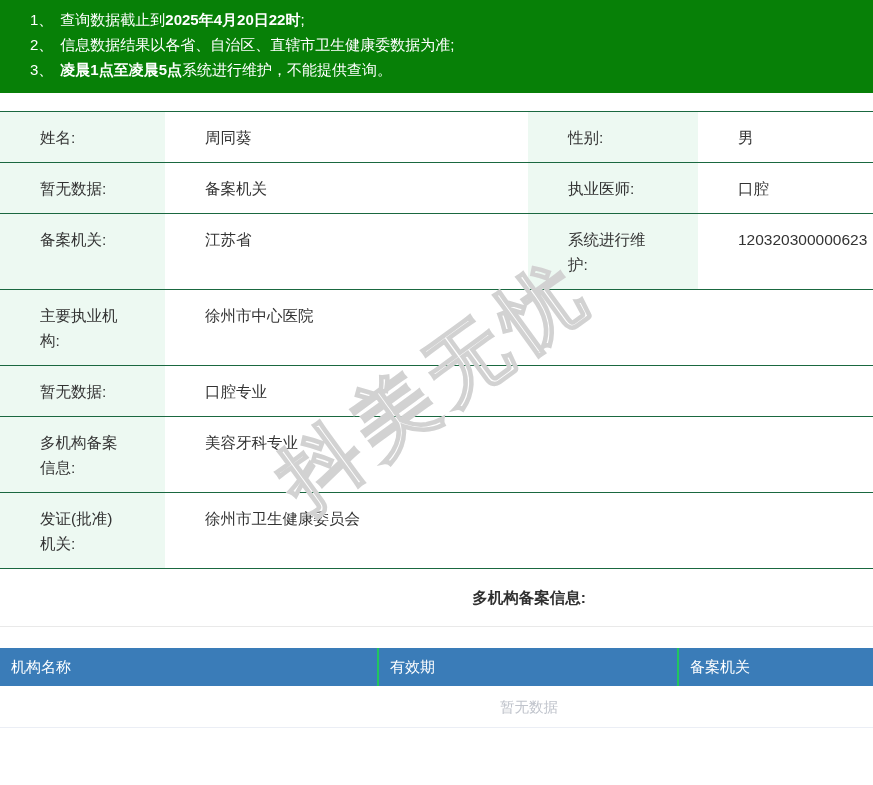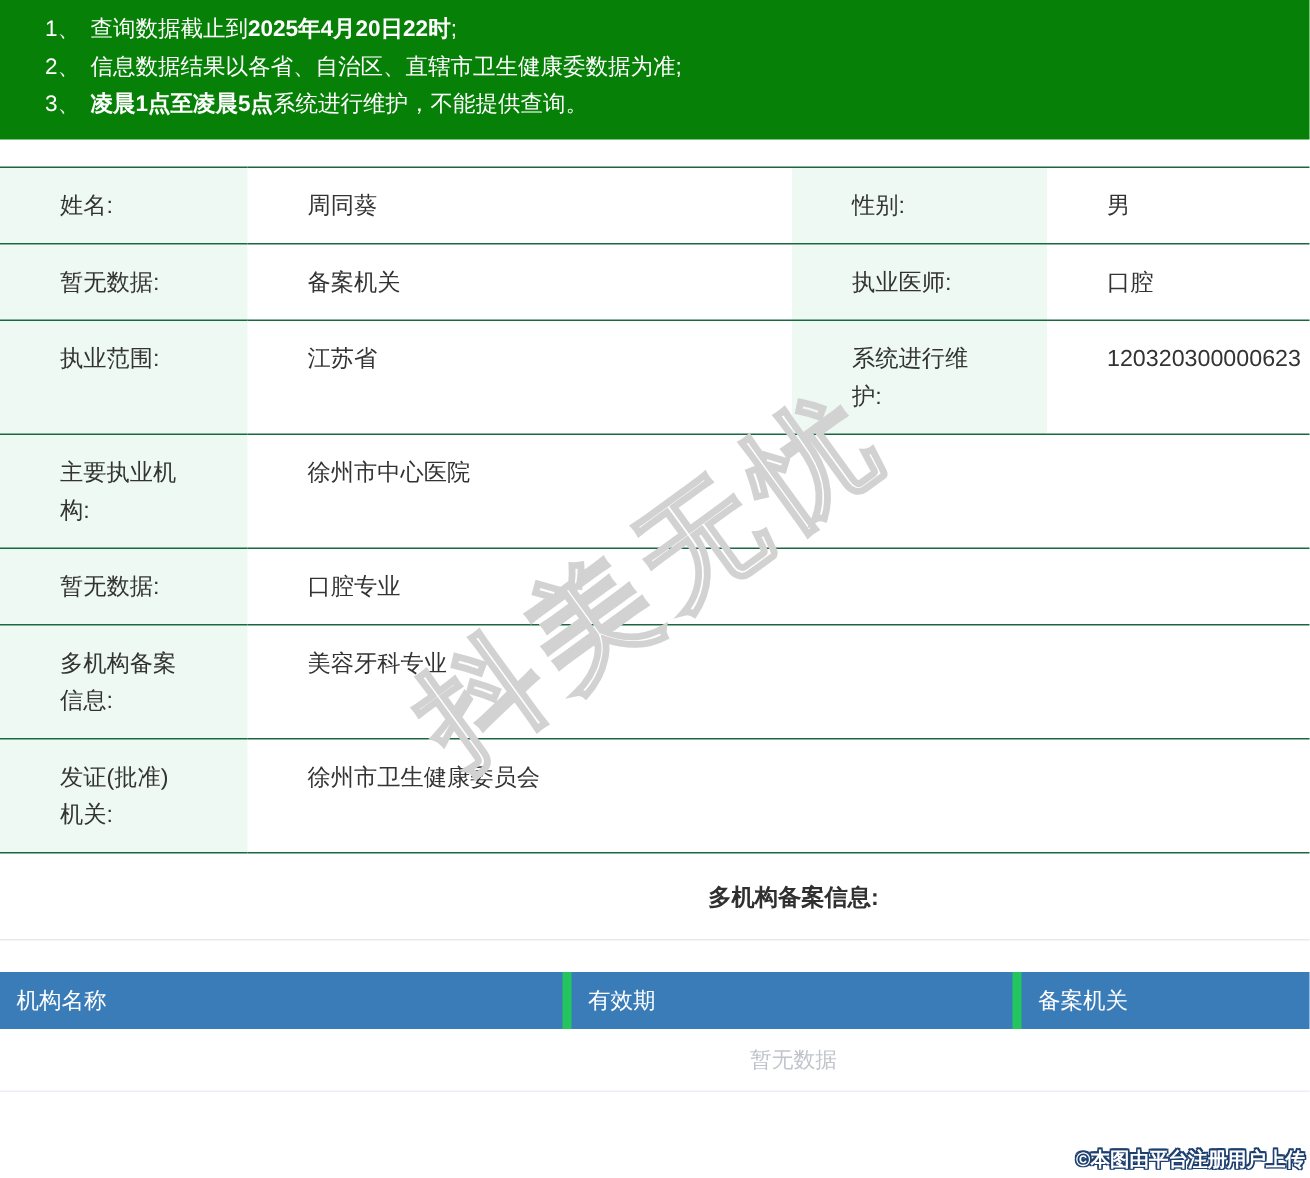--- a/index.html
+++ b/index.html
@@ -78,21 +78,21 @@
     margin-top: 21px;
     font-size: 15px;
   }
   table.orgs th {
     background: #3a7cb8;
     color: #ffffff;
     font-weight: 400;
     text-align: left;
     height: 38px;
     padding-left: 11px;
-    border-right: 6px solid #22c55e;
+    border-right: 2px solid #22c55e;
   }
   table.orgs th:last-child { border-right: none; }
   .empty-row {
     width: 1058px;
     height: 42px;
     line-height: 42px;
     text-align: center;
     color: #c0c4cc;
     font-size: 14.5px;
     border-bottom: 1px solid #ebeef5;
@@ -181,21 +181,21 @@
         <td class="lbl">性别:</td>
         <td class="val">男</td>
       </tr>
       <tr style="height:47px">
         <td class="lbl">暂无数据:</td>
         <td class="val">备案机关</td>
         <td class="lbl">执业医师:</td>
         <td class="val">口腔</td>
       </tr>
       <tr style="height:47px">
-        <td class="lbl">执业范围:</td>
+        <td class="lbl">备案机关:</td>
         <td class="val">江苏省</td>
         <td class="lbl">系统进行维护:</td>
         <td class="val">120320300000623</td>
       </tr>
       <tr style="height:47px">
         <td class="lbl">主要执业机构:</td>
         <td class="val" colspan="3">徐州市中心医院</td>
       </tr>
       <tr style="height:45px">
         <td class="lbl">暂无数据:</td>
@@ -228,14 +228,13 @@
         <th>备案机关</th>
       </tr>
     </tbody>
       </table>
     <div class="empty-row">暂无数据</div>
 
     <button class="close-btn">〖关闭窗口〗</button>
   </div>
 
   <div class="watermark">抖美无忧</div>
-  <div class="copyright">©本图由平台注册用户上传</div>
 </div>
 
 </body></html>

